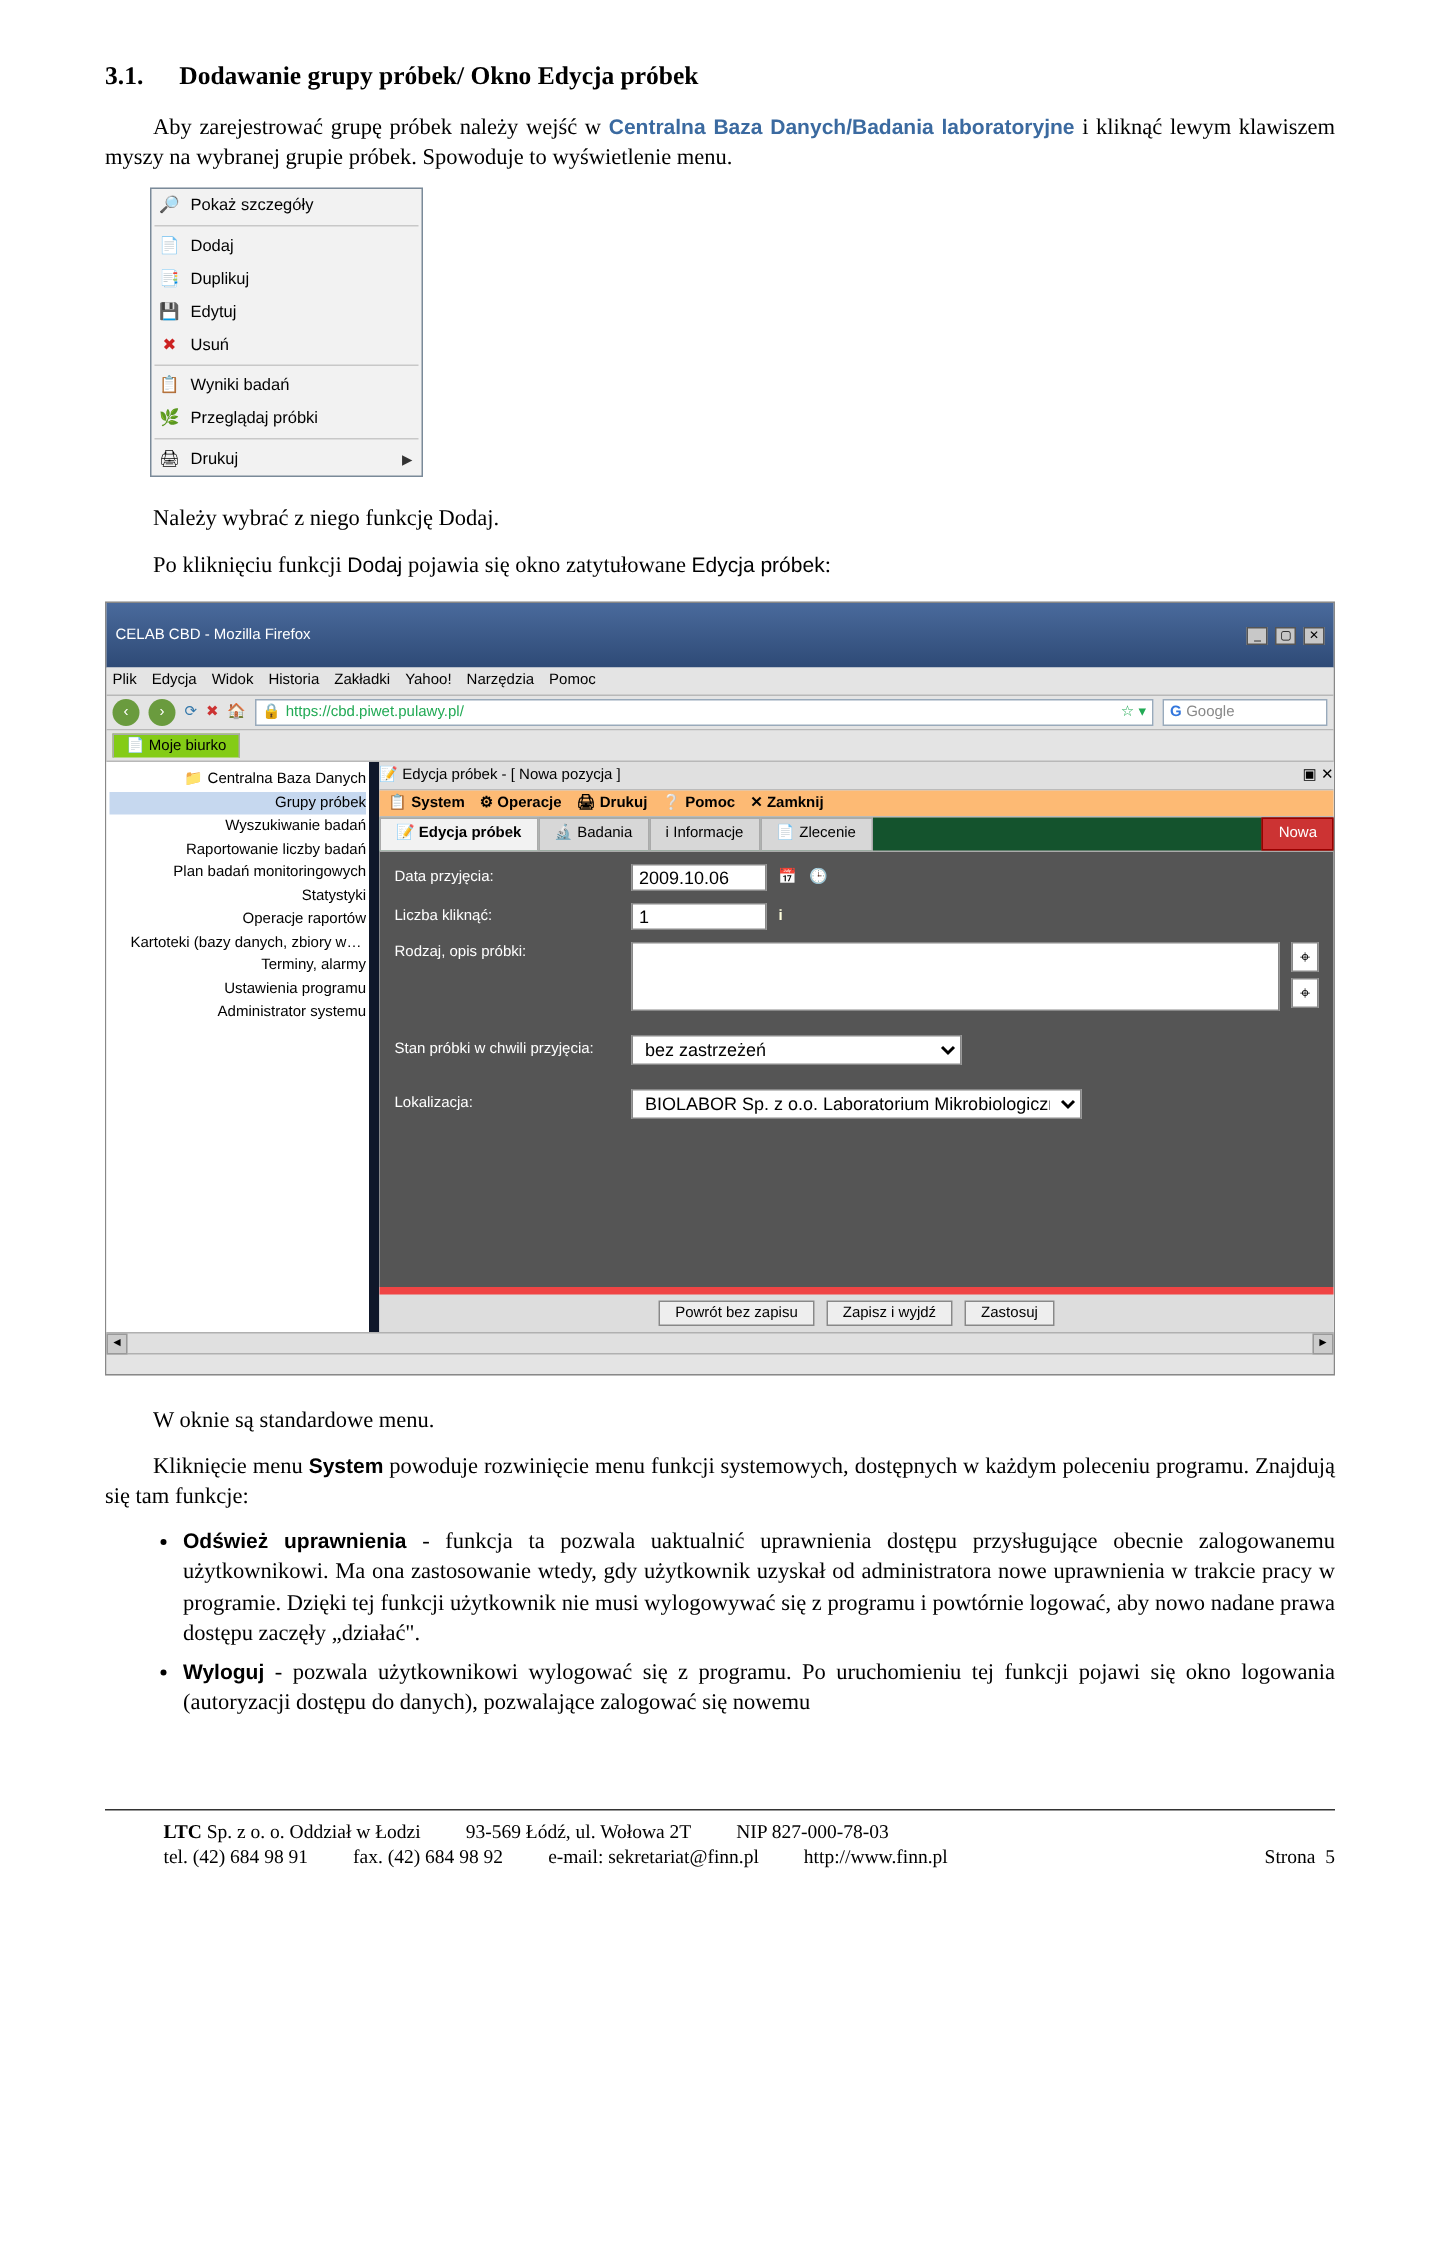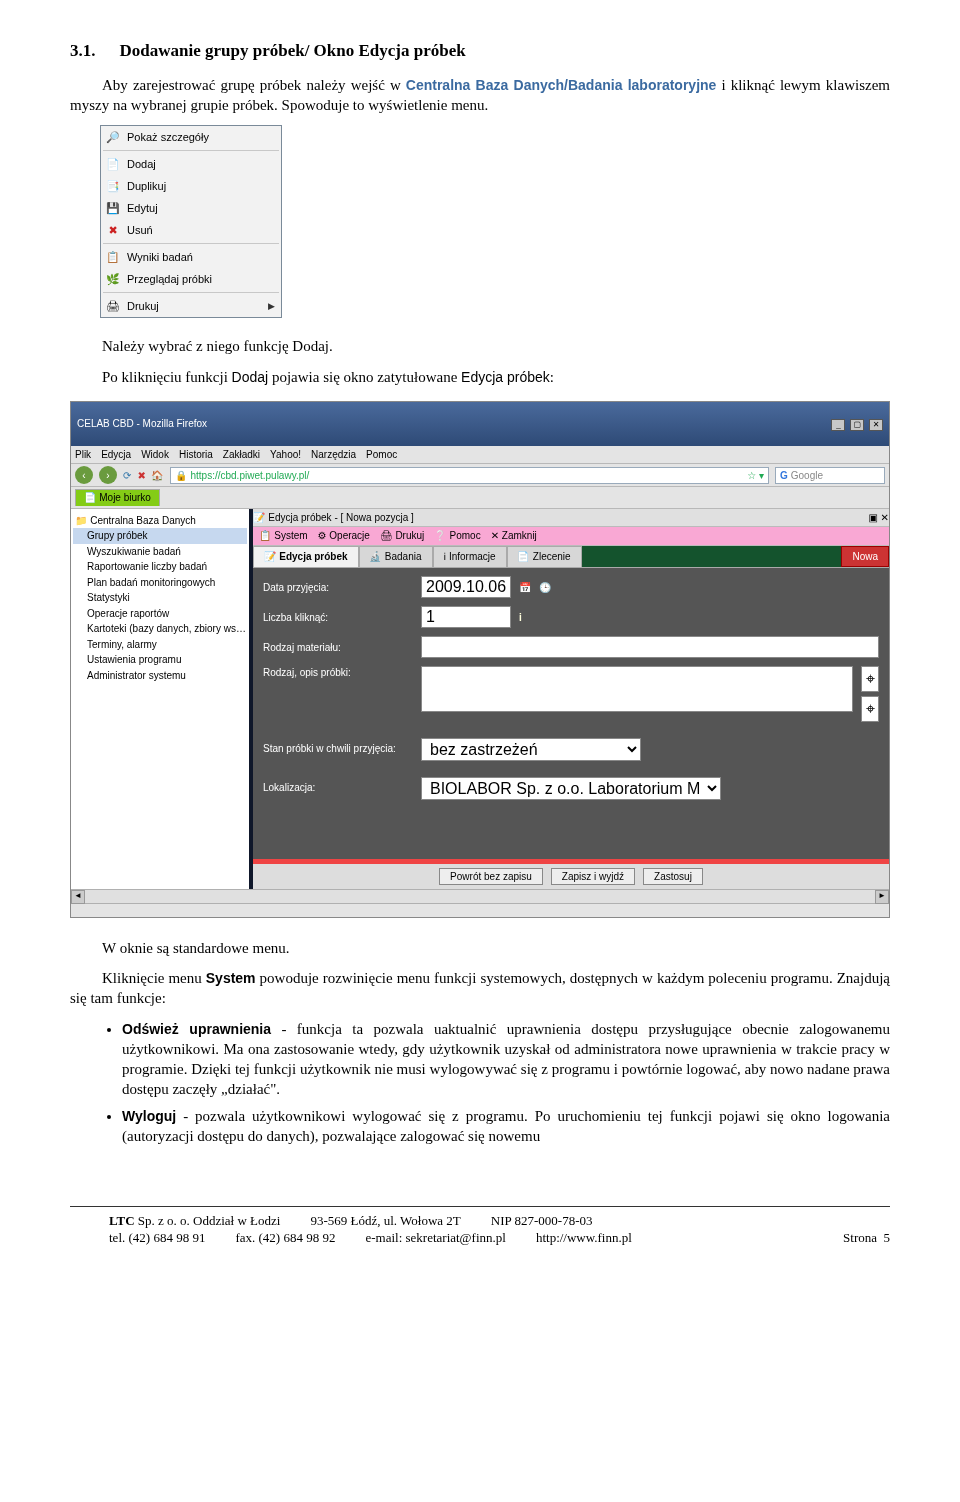--- a/index.html
+++ b/index.html
@@ -112,25 +112,26 @@
     border-bottom: none;
     padding: 1px 8px;
   }
   .bw-body {
     display: flex;
     background: #fff;
     height: 380px;
   }
   .bw-sidebar {
     width: 182px;
-    border-right: 4px solid #0f172a;
+    border-right: 7px solid #0f172a;
     background: #fff;
     padding: 4px 2px;
     font-size: 10px;
     overflow: hidden;
+    text-align: right;
   }
   .bw-sidebar .tree-item {
     padding: 1px 0 1px 14px;
     white-space: nowrap;
     overflow: hidden;
     text-overflow: ellipsis;
   }
   .bw-sidebar .tree-item.root { padding-left: 2px; }
   .bw-sidebar .tree-item.sel {
     background: #c6d8ef;
@@ -142,25 +143,26 @@
     flex-direction: column;
   }
   .bw-main .crumb {
     background: #e0e0e0;
     border-bottom: 1px solid #bbb;
     padding: 2px 0;
     display: flex;
     justify-content: space-between;
   }
   .bw-main .subbar {
-    background: #f9a8d4;
+    background: #fdba74;
     border-bottom: 1px solid #bbb;
     padding: 2px 6px;
     display: flex;
     gap: 10px;
+    font-weight: bold;
   }
   .bw-main .tabs {
     display: flex;
     background: #14532d;
     border-bottom: 1px solid #aaa;
   }
   .bw-main .tabs .mtab {
     padding: 3px 10px;
     border: 1px solid #aaa;
     border-bottom: none;
@@ -185,21 +187,21 @@
     gap: 8px;
   }
   .bw-main .form .lbl {
     width: 150px;
   }
   .bw-main .form .fld {
     background: #fff;
     border: 1px solid #888;
     color: #000;
     padding: 1px 4px;
-    font-size: 16px;
+    font-size: 12px;
   }
   .bw-main .form textarea.fld { resize: none; }
   .bw-main .btns {
     background: #ddd;
     border-top: 5px solid #ef4444;
     padding: 4px;
     display: flex;
     justify-content: center;
     gap: 8px;
   }
@@ -372,24 +374,20 @@
           <span class="lbl">Data przyjęcia:</span>
           <input class="fld" style="width: 90px;" value="2009.10.06">
           <span>📅</span>
           <span>🕒</span>
         </div>
         <div class="row">
           <span class="lbl">Liczba kliknąć:</span>
           <input class="fld" style="width: 90px;" value="1">
           <span style="color:#ffd;font-weight:bold">i</span>
         </div>
-        <div class="row">
-          <span class="lbl">Rodzaj materiału:</span>
-          <input class="fld" style="flex: 1 1 0%;">
-        </div>
         <div class="row" style="align-items:flex-start">
           <span class="lbl">Rodzaj, opis próbki:</span>
           <textarea class="fld" style="flex: 1 1 0%; height: 46px;"></textarea>
           <span style="display:flex;flex-direction:column;gap:4px">
             <span class="fld" style="width:18px;text-align:center">⌖</span>
             <span class="fld" style="width:18px;text-align:center">⌖</span>
           </span>
         </div>
         <div class="row" style="margin-top:16px">
           <span class="lbl">Stan próbki w chwili przyjęcia:</span>

